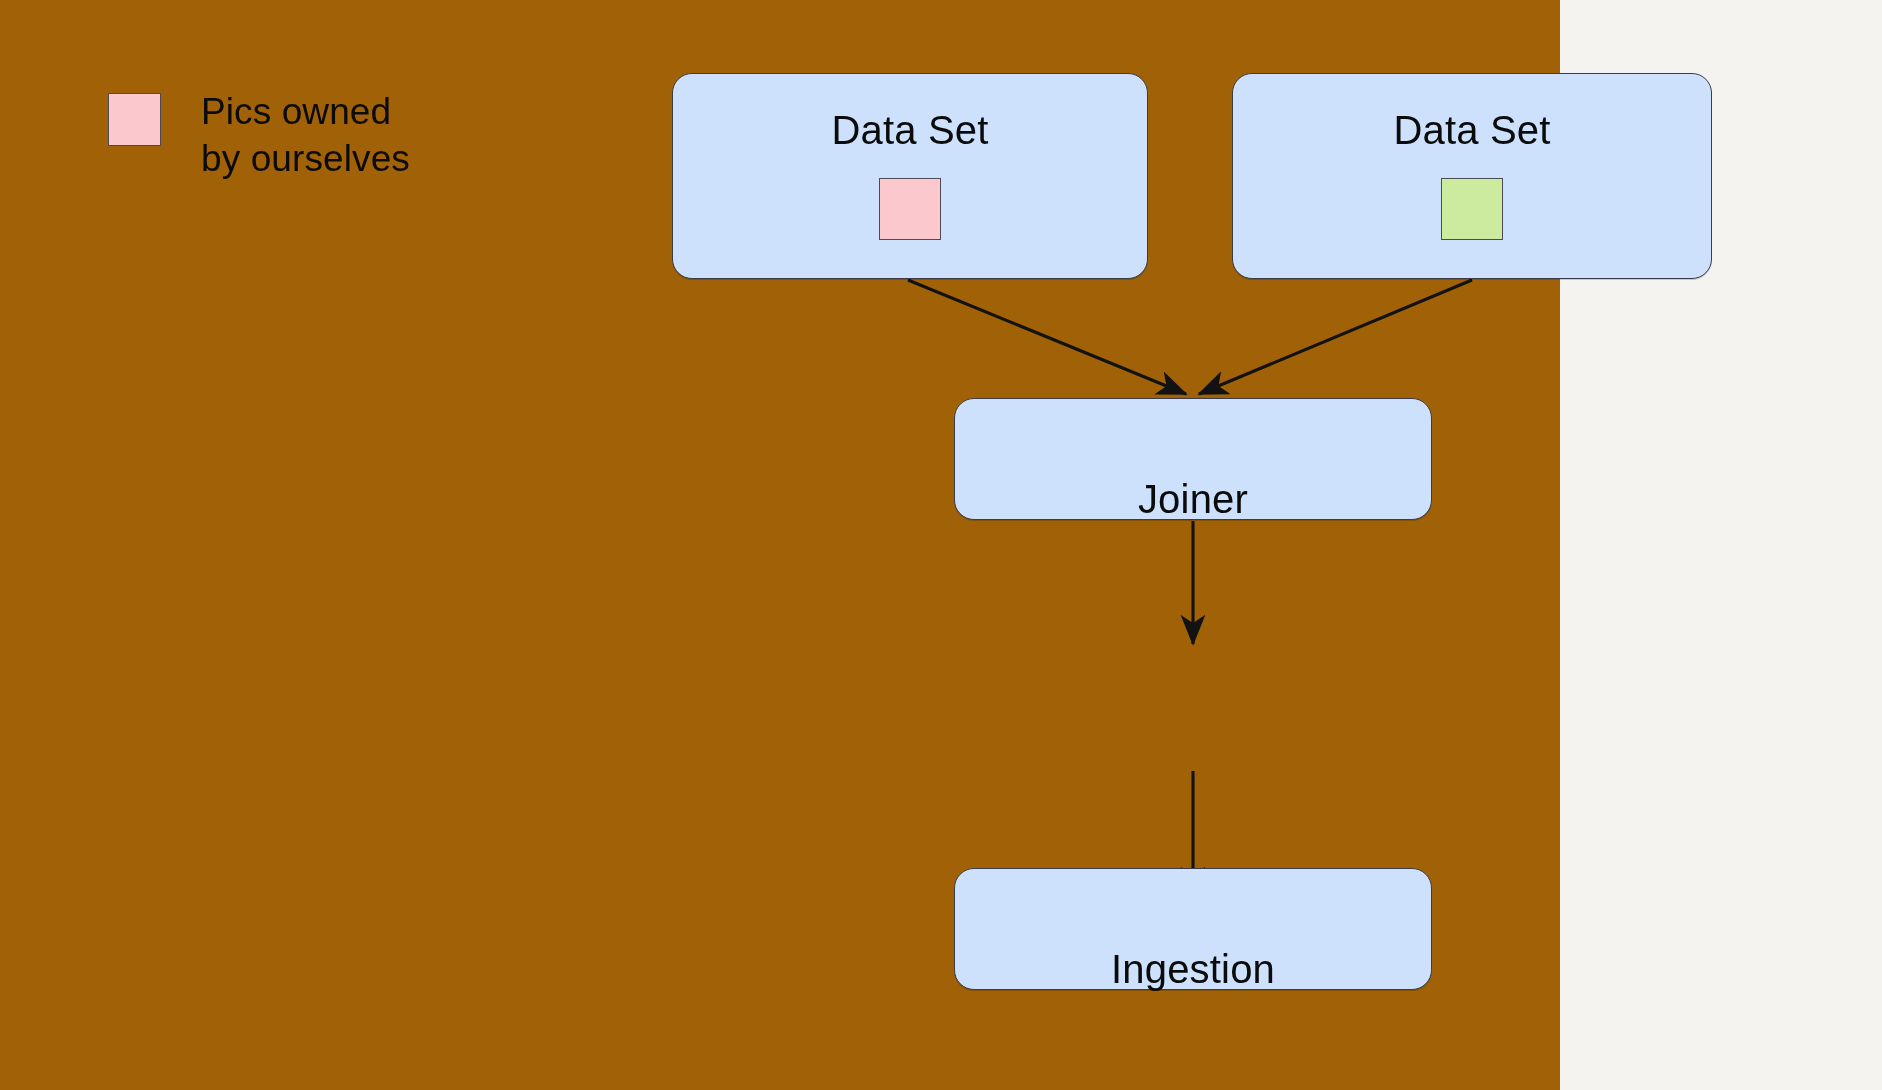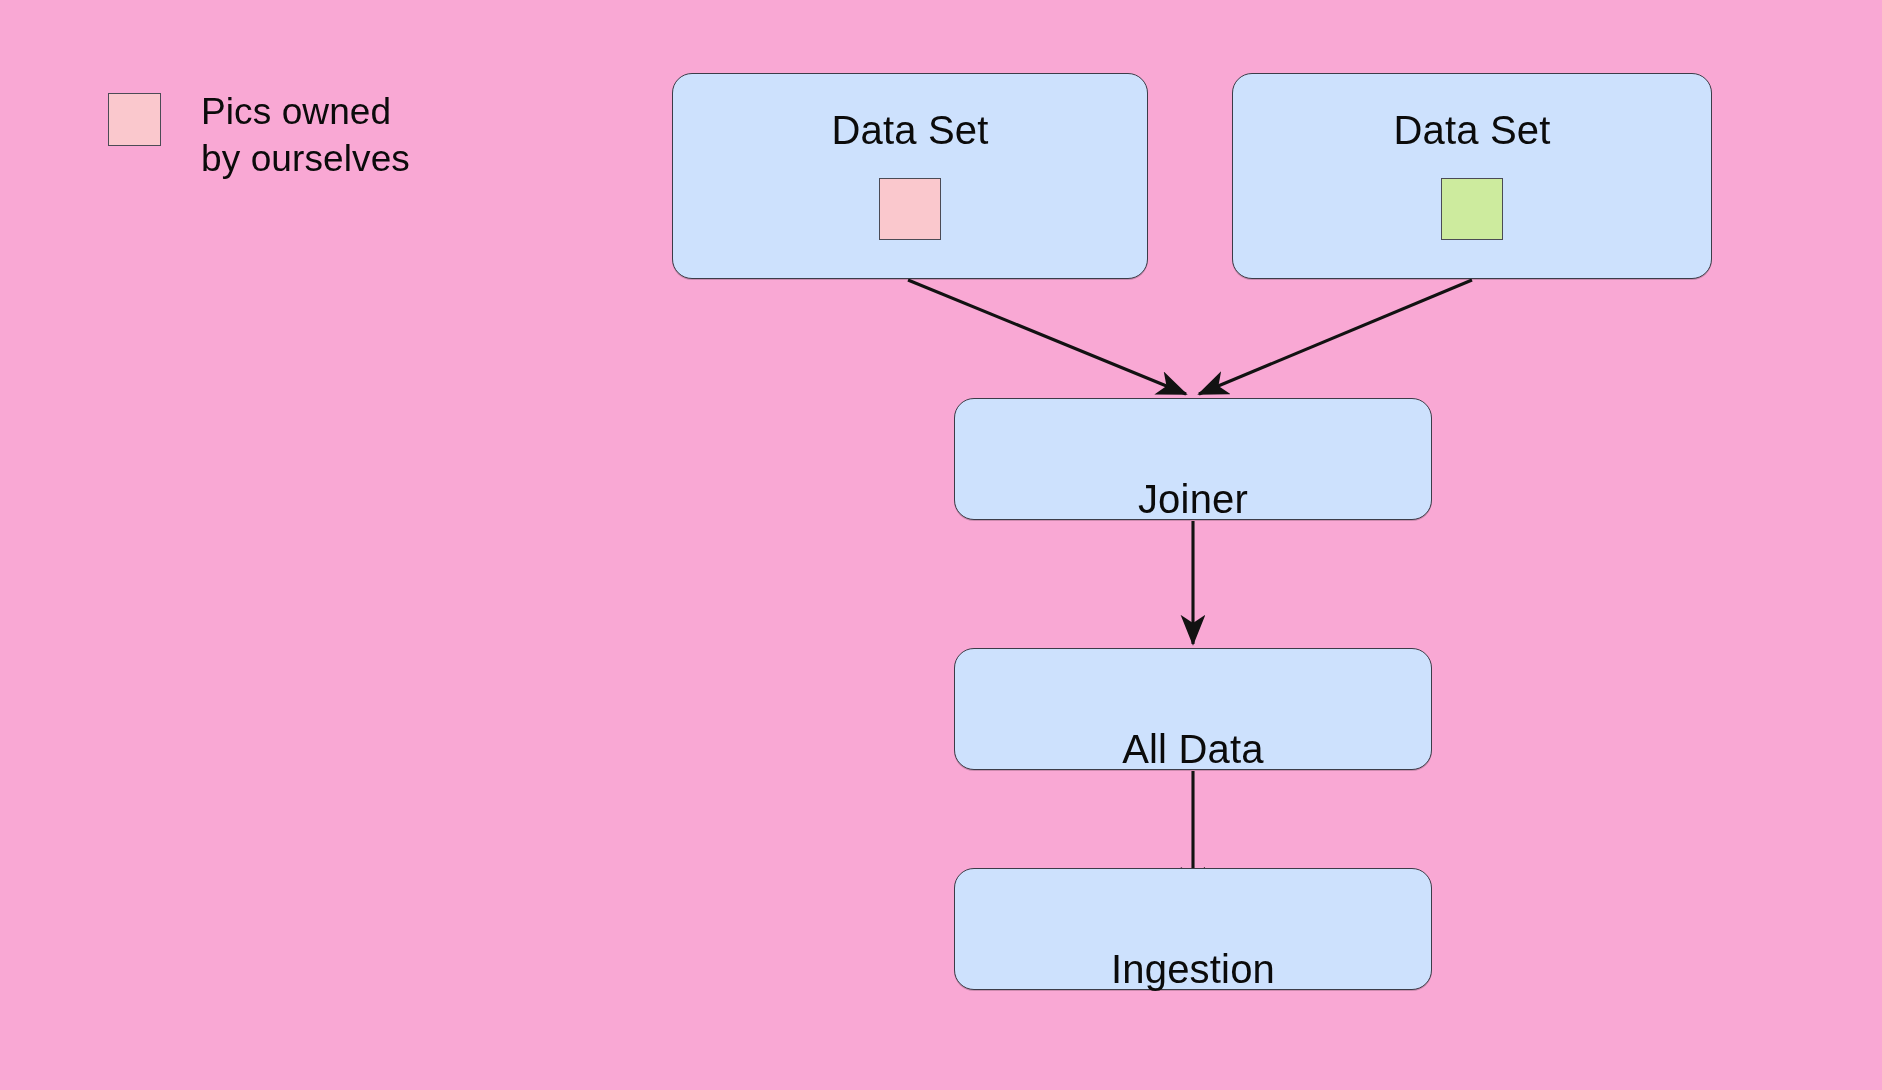--- a/index.html
+++ b/index.html
@@ -9,23 +9,23 @@
   }
   body {
     width: 1882px;
     height: 1090px;
     background: #f4f3ef;
     font-family: "Liberation Sans", sans-serif;
     overflow: hidden;
   }
   #canvas {
     position: relative;
-    width: 1882px;
+    width: 1560px;
     height: 1090px;
-    background: #f9a8d4;
+    background: #a16207;
   }
   
   .legend {
     position: absolute;
     left: 108px;
     top: 88px;
     width: 420px;
   }
   .legend-row {
     display: flex;
@@ -132,21 +132,18 @@
 
   <div class="node tall" style="left:1232px; top:73px; width:480px; height:206px;">
     <div class="node-label">Data Set</div>
     <div class="inner-swatch green"></div>
   </div>
 
   <div class="node short" style="left:954px; top:398px; width:478px; height:122px;">
     <div class="node-label">Joiner</div>
   </div>
 
-  <div class="node short" style="left:954px; top:648px; width:478px; height:122px;">
-    <div class="node-label">All Data</div>
-  </div>
 
   <div class="node short" style="left:954px; top:868px; width:478px; height:122px;">
     <div class="node-label">Ingestion</div>
   </div>
 
 </div>
 
 </body></html>

